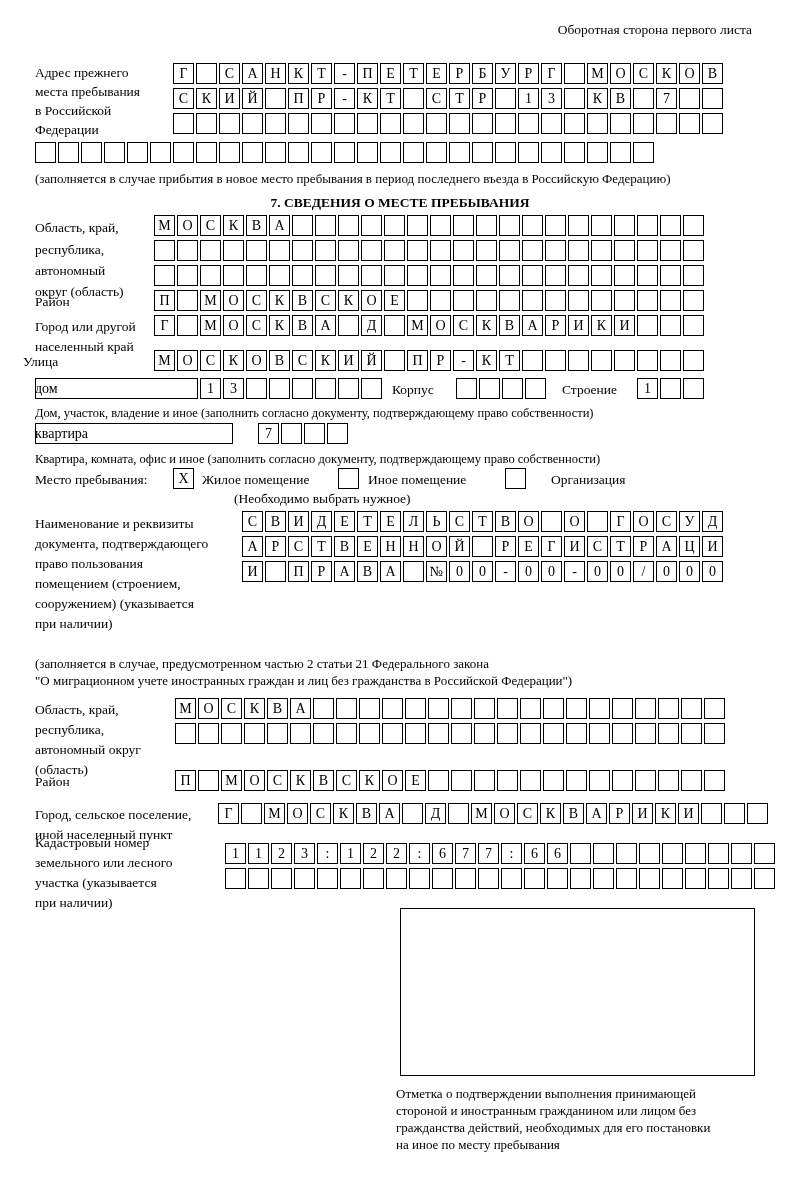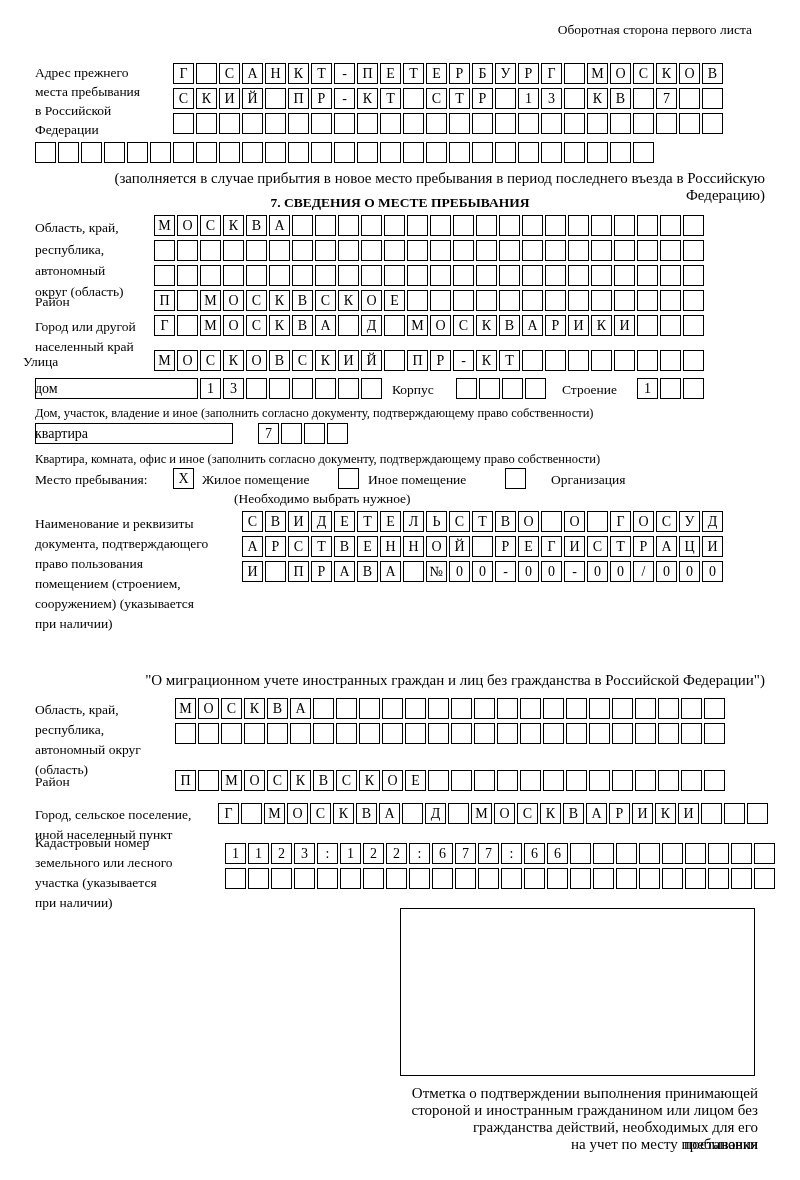--- a/index.html
+++ b/index.html
@@ -65,23 +65,23 @@
     line-height: 21px;
   }
   .sig-box {
     position: absolute;
     border: 1px solid #000;
     box-sizing: border-box;
     background: #fff;
   }
   .footnote {
     position: absolute;
-    font-size: 15px;
+    font-size: 13px;
     line-height: 17px;
-    text-align: right;
+    text-align: left;
   }
   .sect-title {
     position: absolute;
     font-size: 13.5px;
     font-weight: bold;
     text-align: center;
     width: 100%;
     left: 0;
   }
 </style>
@@ -502,20 +502,21 @@
       <div class="cell">0</div>
       <div class="cell">-</div>
       <div class="cell">0</div>
       <div class="cell">0</div>
       <div class="cell">/</div>
       <div class="cell">0</div>
       <div class="cell">0</div>
       <div class="cell">0</div>
     </div>
 
+  <div class="footnote" style="left:35px; top:655px; width:730px;">(заполняется в случае, предусмотренном частью 2 статьи 21 Федерального закона</div>
   <div class="footnote" style="left:35px; top:672px; width:730px;">"О миграционном учете иностранных граждан и лиц без гражданства в Российской Федерации")</div>
 
   <div class="lbl" style="left:35px; top:700px;">Область, край,</div>
   <div class="lbl" style="left:35px; top:720px;">республика,</div>
   <div class="lbl" style="left:35px; top:740px;">автономный округ</div>
   <div class="lbl" style="left:35px; top:760px;">(область)</div>
 
   <div class="row" id="s3-region-0" style="left:175px; top:698px;">
       <div class="cell">М</div>
       <div class="cell">О</div>
@@ -681,15 +682,15 @@
       <div class="cell blank"></div>
       <div class="cell blank"></div>
       <div class="cell blank"></div>
       <div class="cell blank"></div>
     </div>
 
   <div class="sig-box" style="left:400px; top:908px; width:355px; height:168px;"></div>
   <div class="footnote" style="left:396px; top:1085px; width:362px;">Отметка о подтверждении выполнения принимающей</div>
   <div class="footnote" style="left:396px; top:1119px; width:362px;">гражданства действий, необходимых для его постановки</div>
   <div class="footnote" style="left:396px; top:1102px; width:362px;">стороной и иностранным гражданином или лицом без</div>
-  <div class="footnote" style="left:396px; top:1136px; width:362px;">на учет по месту пребывания</div>
+  <div class="footnote" style="left:396px; top:1136px; width:362px;">на иное по месту пребывания</div>
 
 </div>
 
 </body></html>

